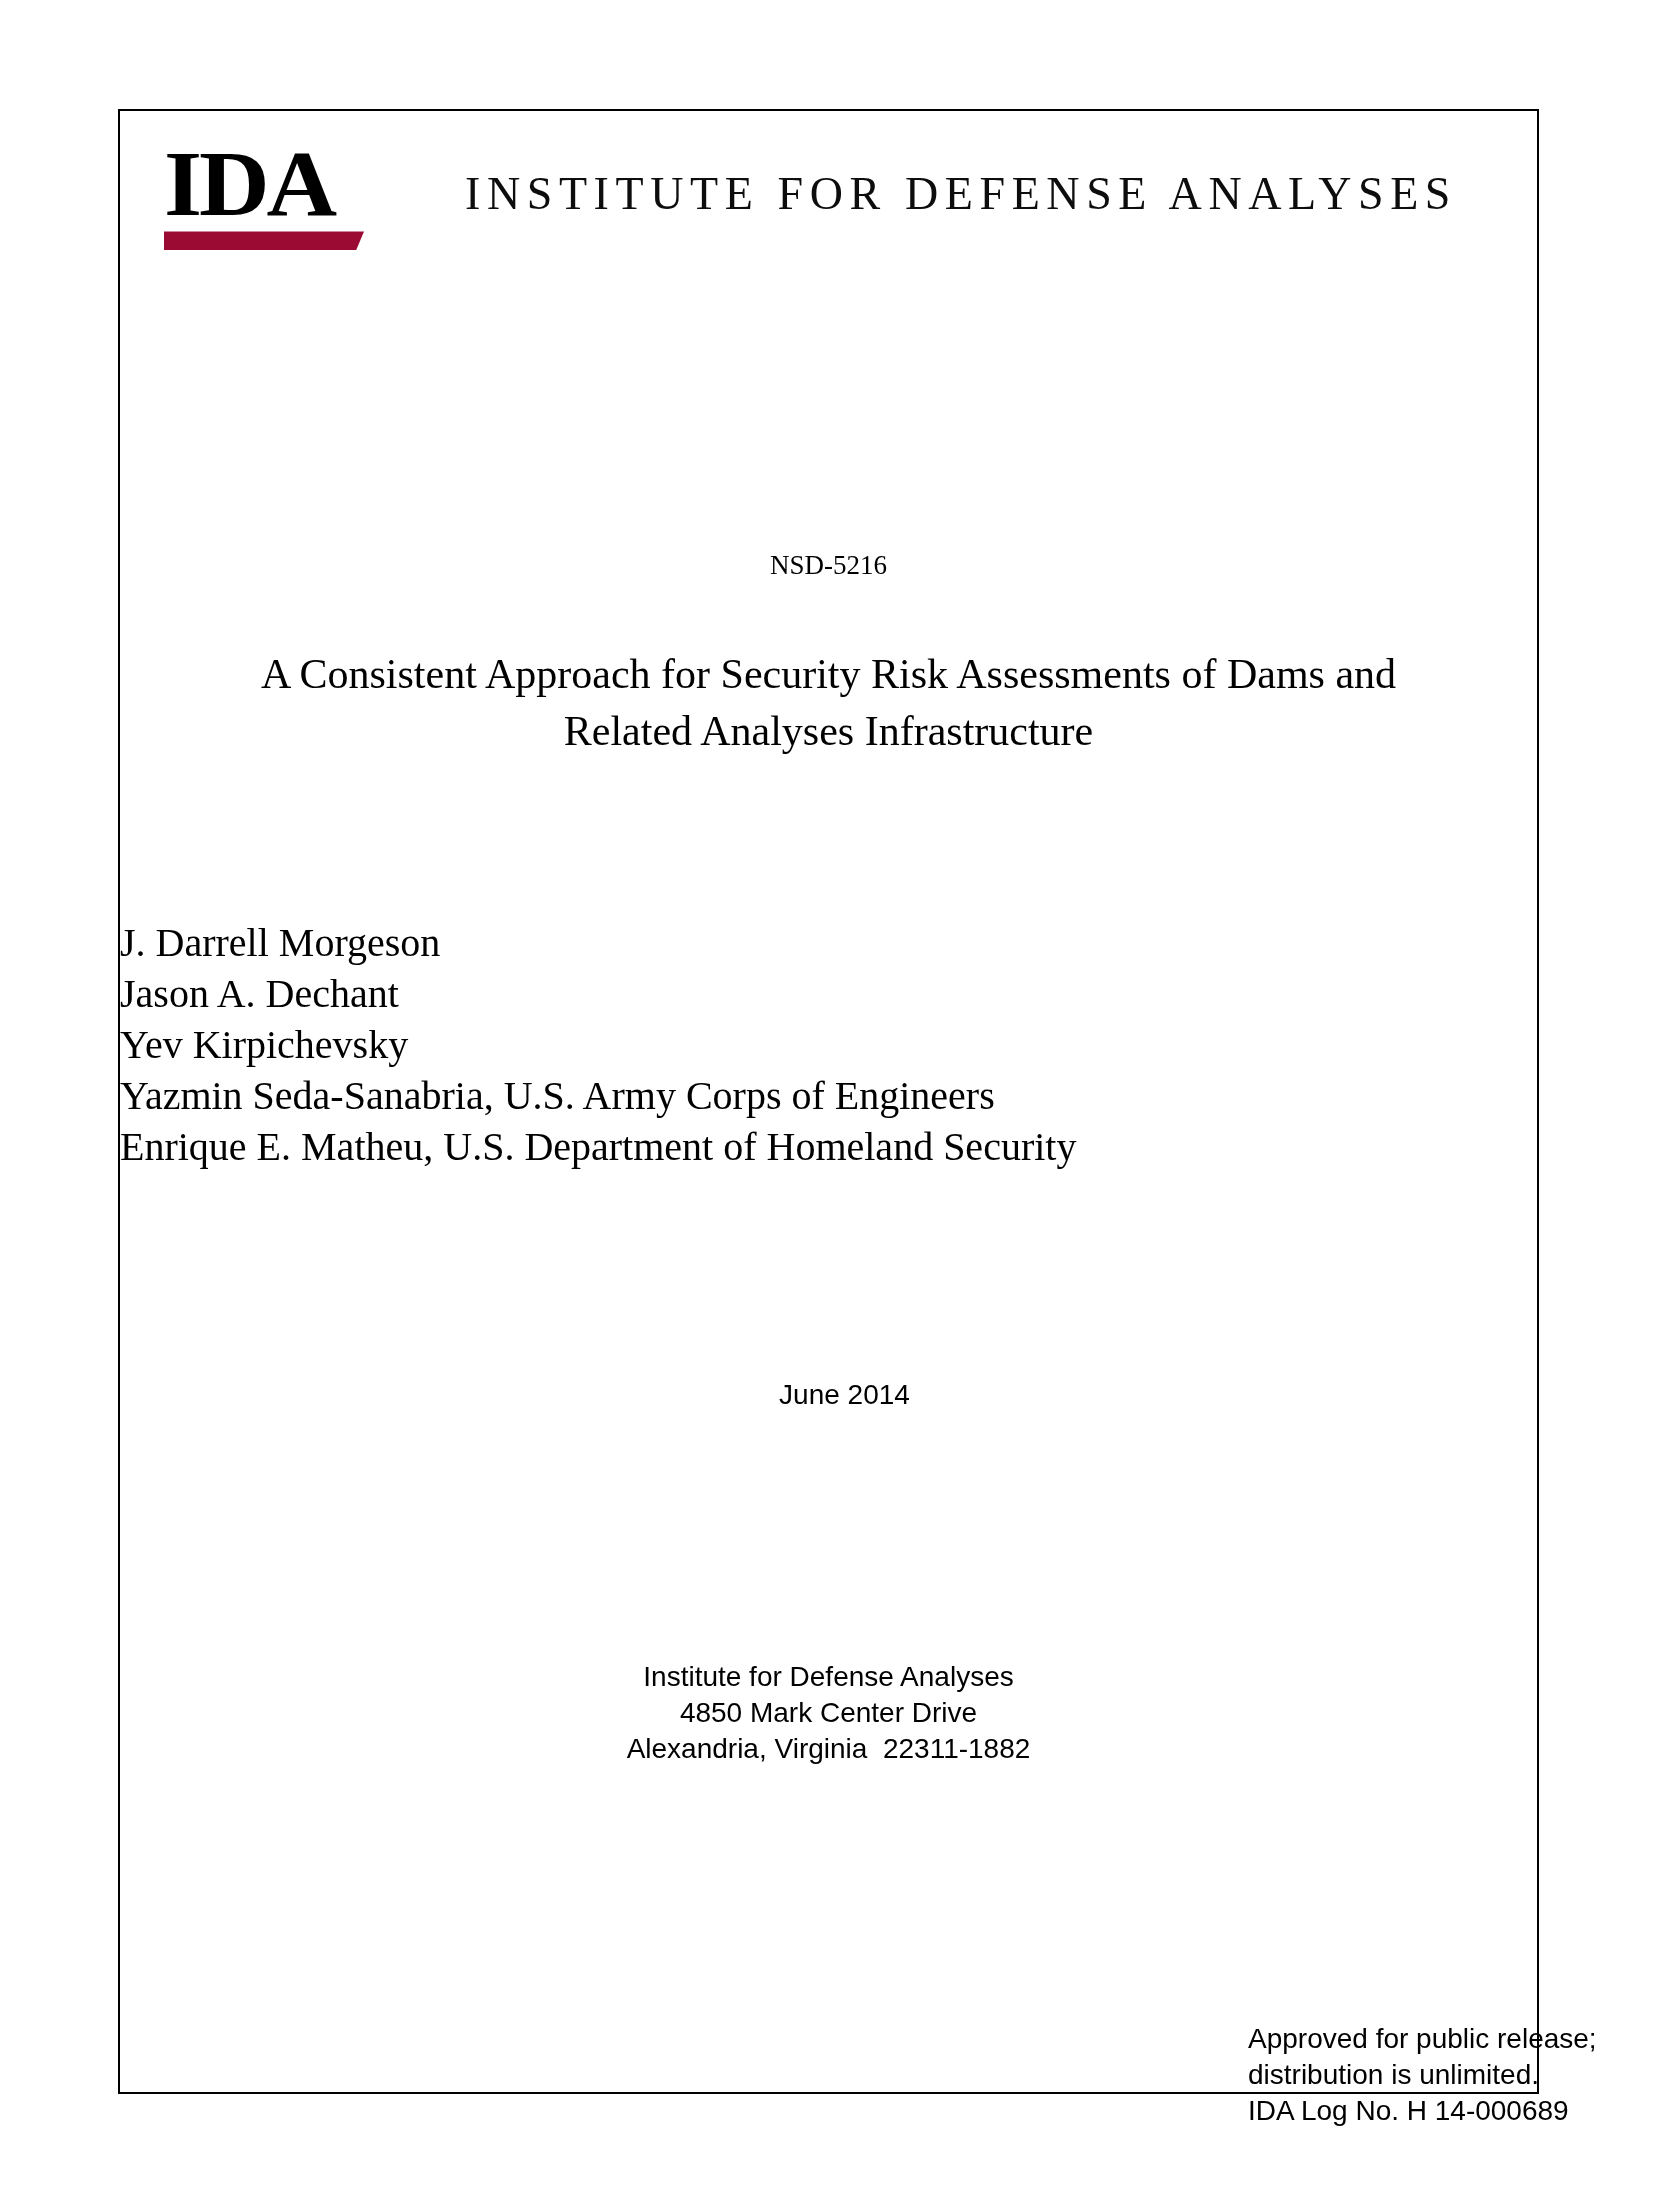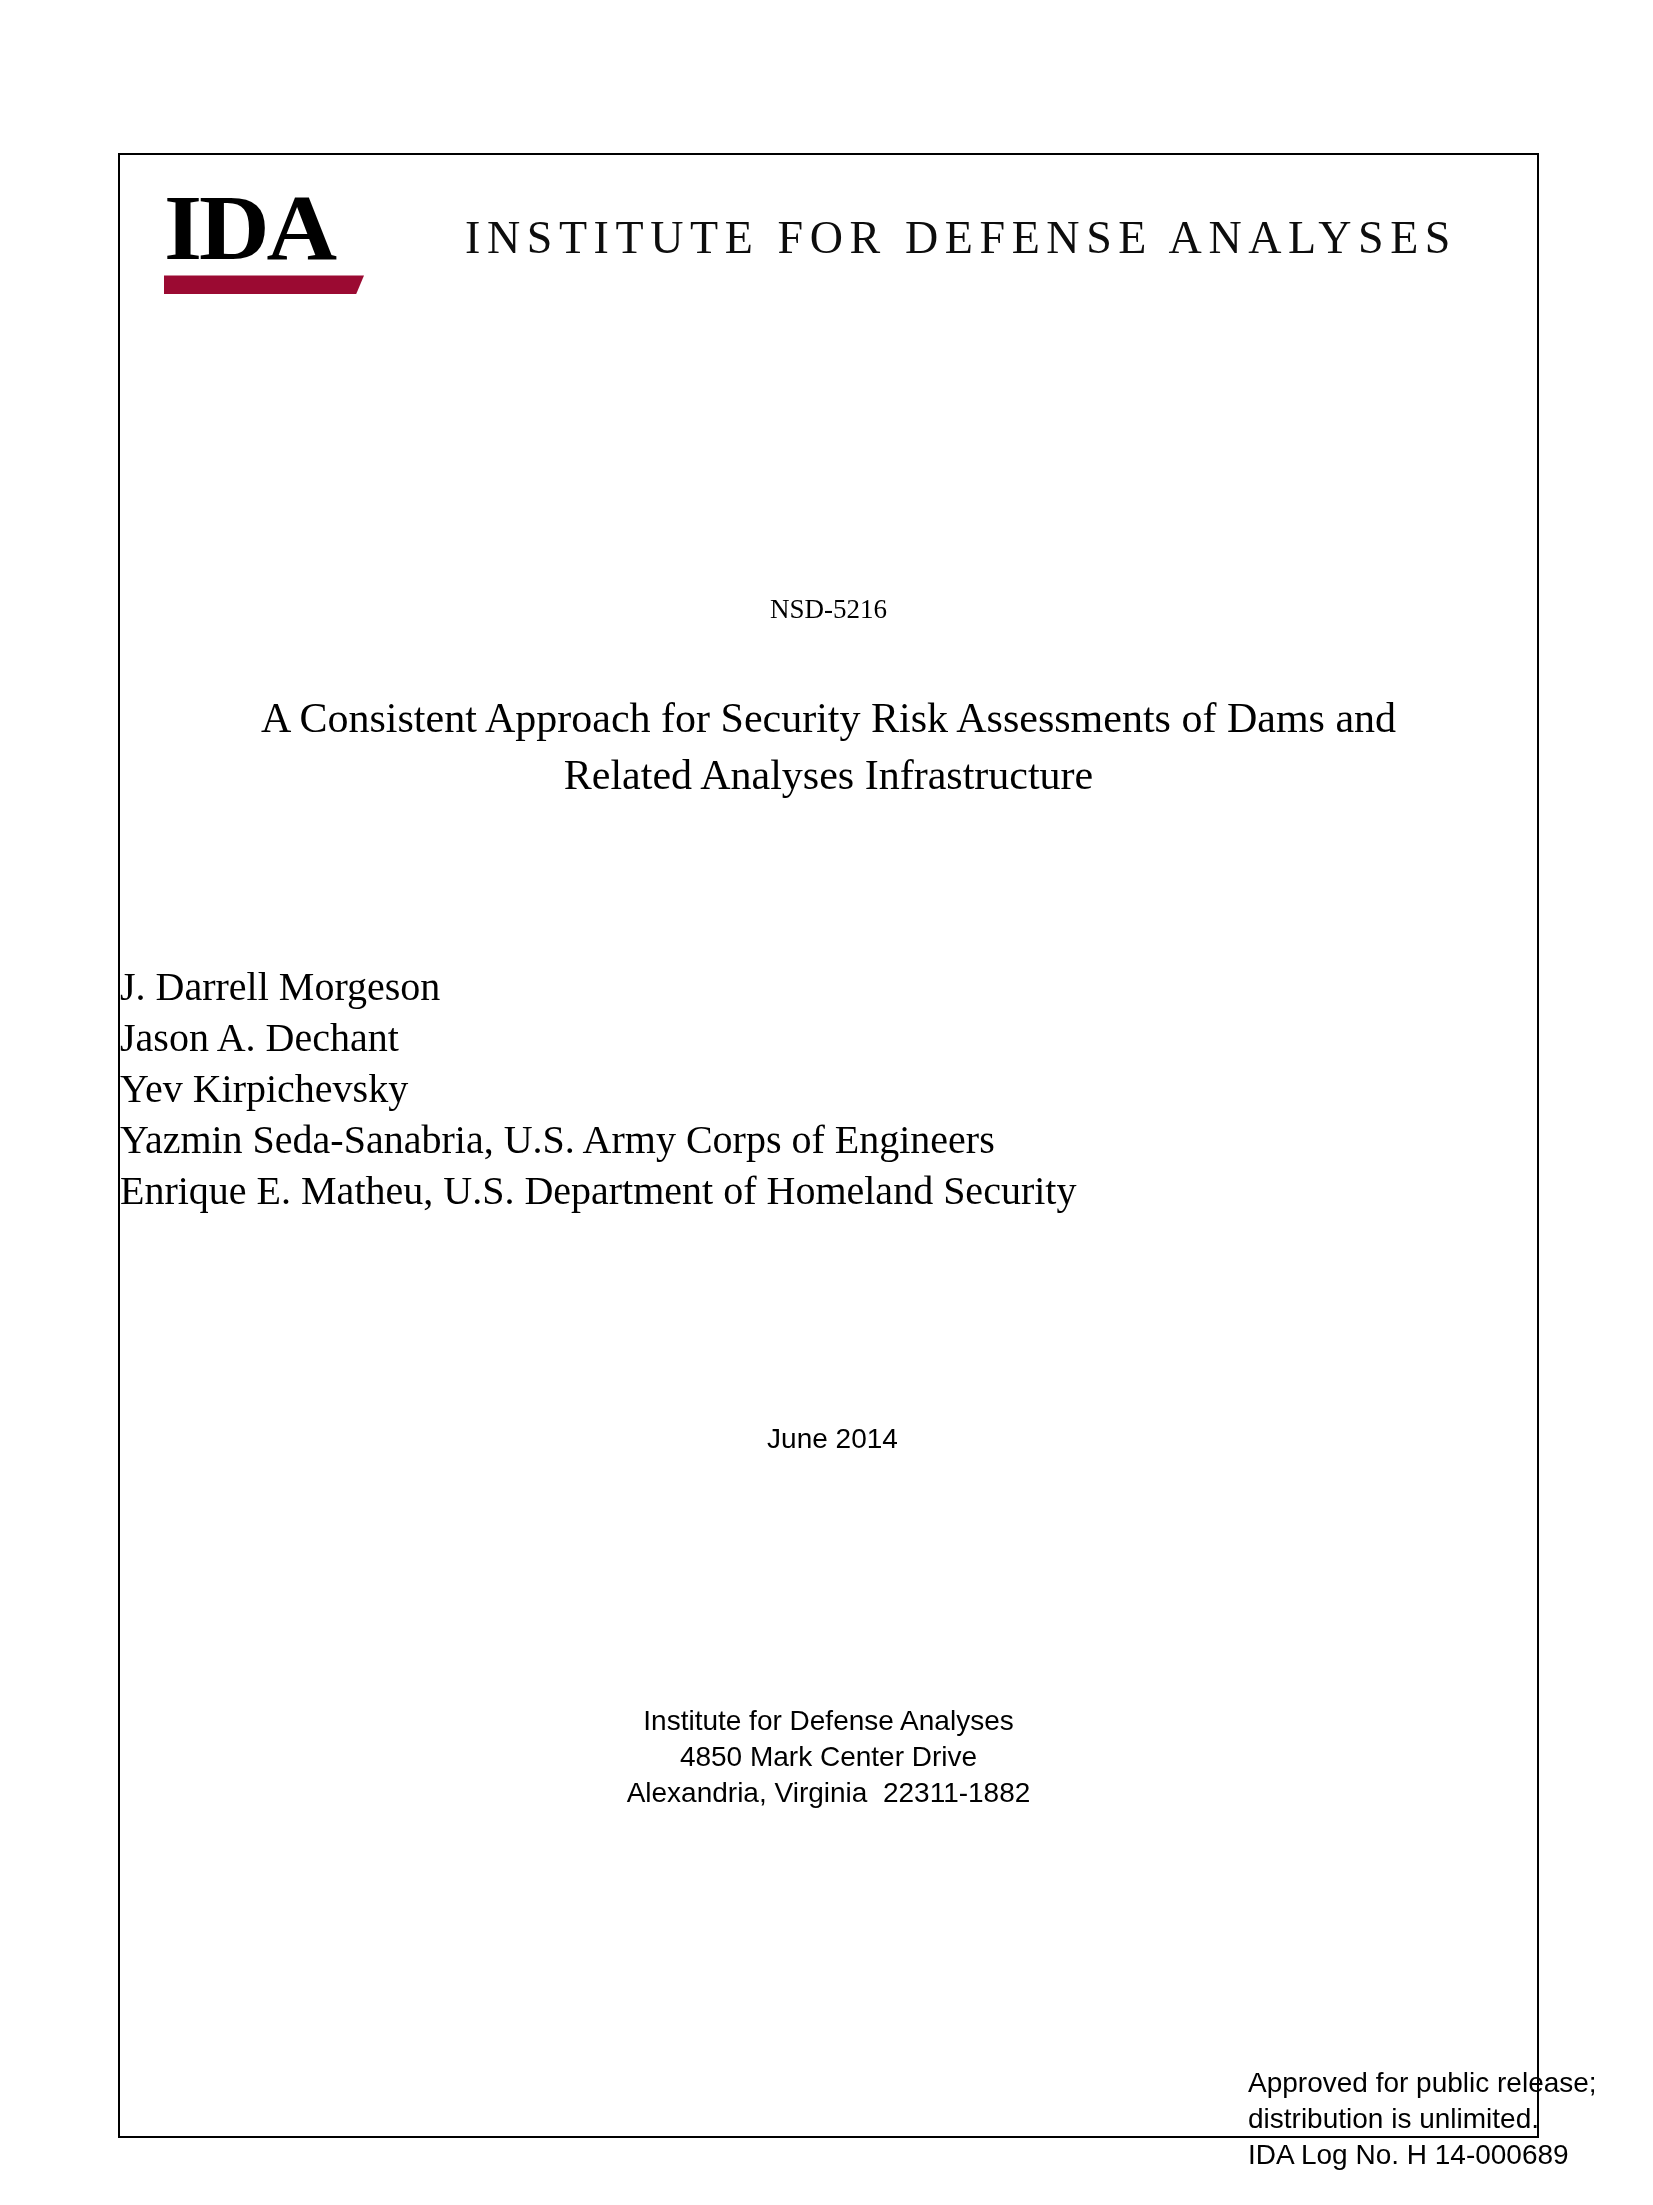--- a/index.html
+++ b/index.html
@@ -30,21 +30,20 @@
 
   .page-frame {
     position: absolute;
     left: 118px;
     top: 109px;
     width: 1421px;
     height: 1985px;
     border: 2.9px solid #000000;
     box-sizing: border-box;
     background: #ffffff;
-    margin-top: 44px;
   }
 
   
   .masthead {
     position: absolute;
     left: 44px;
     top: 29px;
     width: 1323px;
     height: 132px;
   }
@@ -133,21 +132,21 @@
   .authors .author-line {
     font-size: 40px;
     line-height: 51px;
     white-space: pre;
   }
 
   
   .date-block {
     position: absolute;
     top: 1266px;
-    left: 4px;
+    left: 16px;
     width: 100%;
     text-align: center;
     font-family: "Liberation Sans", "DejaVu Sans", sans-serif;
     font-size: 28px;
     line-height: 35px;
   }
 
   .address-block {
     position: absolute;
     top: 1548px;

